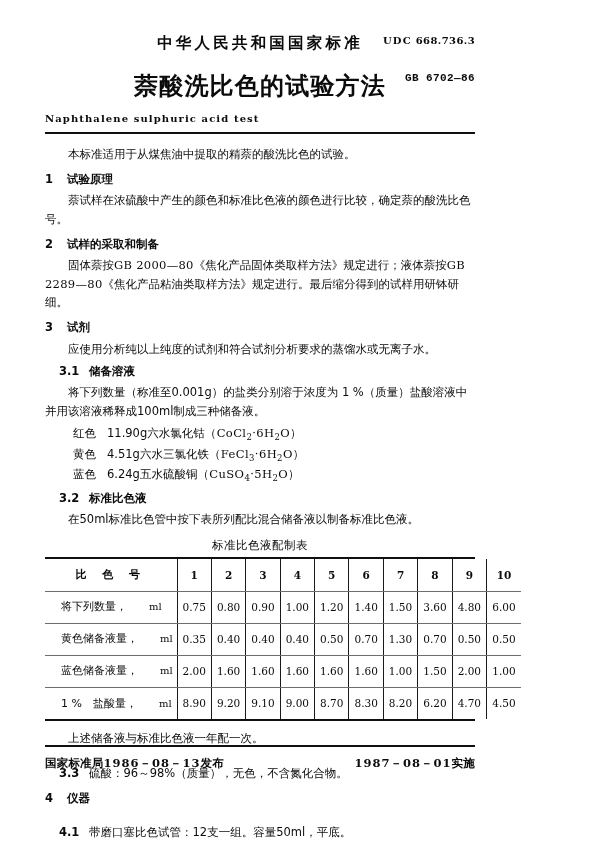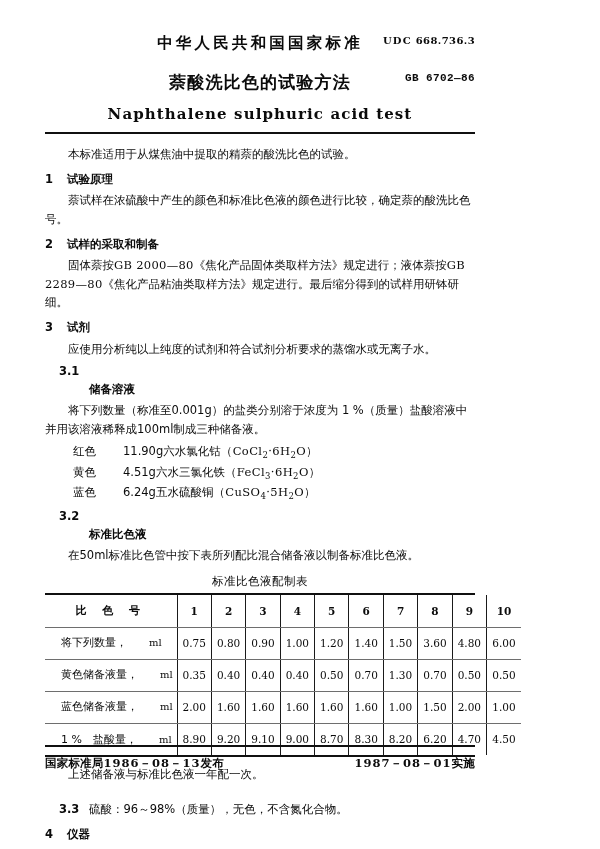--- a/index.html
+++ b/index.html
@@ -32,29 +32,29 @@
   .nat-std {
     text-align: center;
     font-size: 15.5px;
     font-weight: bold;
     letter-spacing: 3.2px;
     padding-top: 36px;
     line-height: 1;
   }
   .doc-title {
     text-align: center;
-    font-size: 17px;
+    font-size: 24px;
     font-weight: bold;
     letter-spacing: 1.2px;
     margin-top: 22px;
     line-height: 1;
   }
   .doc-title-en {
-    text-align: center;
-    font-size: 15px;
+    text-align: left;
+    font-size: 10px;
     font-weight: bold;
     letter-spacing: 1.1px;
     margin-top: 16px;
     line-height: 1;
     font-family: "DejaVu Serif", "Liberation Serif", serif;
   }
   .udc {
     position: absolute;
     right: 0;
     top: 36px;
@@ -107,42 +107,41 @@
     font-weight: bold;
     margin: 4px 0 2px 0;
     padding-left: 14px;
     display: flex;
   }
   .subsec .num {
     display: inline-block;
     width: 30px;
     flex: 0 0 30px;
   }
-  .subsec .txt { font-weight: bold; margin-top: 18px; }
+  .subsec .txt { font-weight: bold; }
   .subsec-inline {
     margin: 16px 0 2px 0;
     padding-left: 14px;
   }
   .subsec-inline .num {
     font-weight: bold;
     display: inline-block;
     width: 30px;
   }
   .chem-line {
     margin: 0;
     padding-left: 28px;
     line-height: 1.66;
   }
   .chem-line .cname {
     display: inline-block;
     width: 34px;
   }
   .chem-line .amt {
     display: inline-block;
-    margin-left: 16px;
   }
   .formula {
     font-family: "DejaVu Serif", "Liberation Serif", serif;
     letter-spacing: 0.4px;
   }
   sub { font-size: 74%; }
   .gb-ref {
     font-family: "DejaVu Serif", "Liberation Serif", serif;
     letter-spacing: 0.3px;
     text-align: right;

